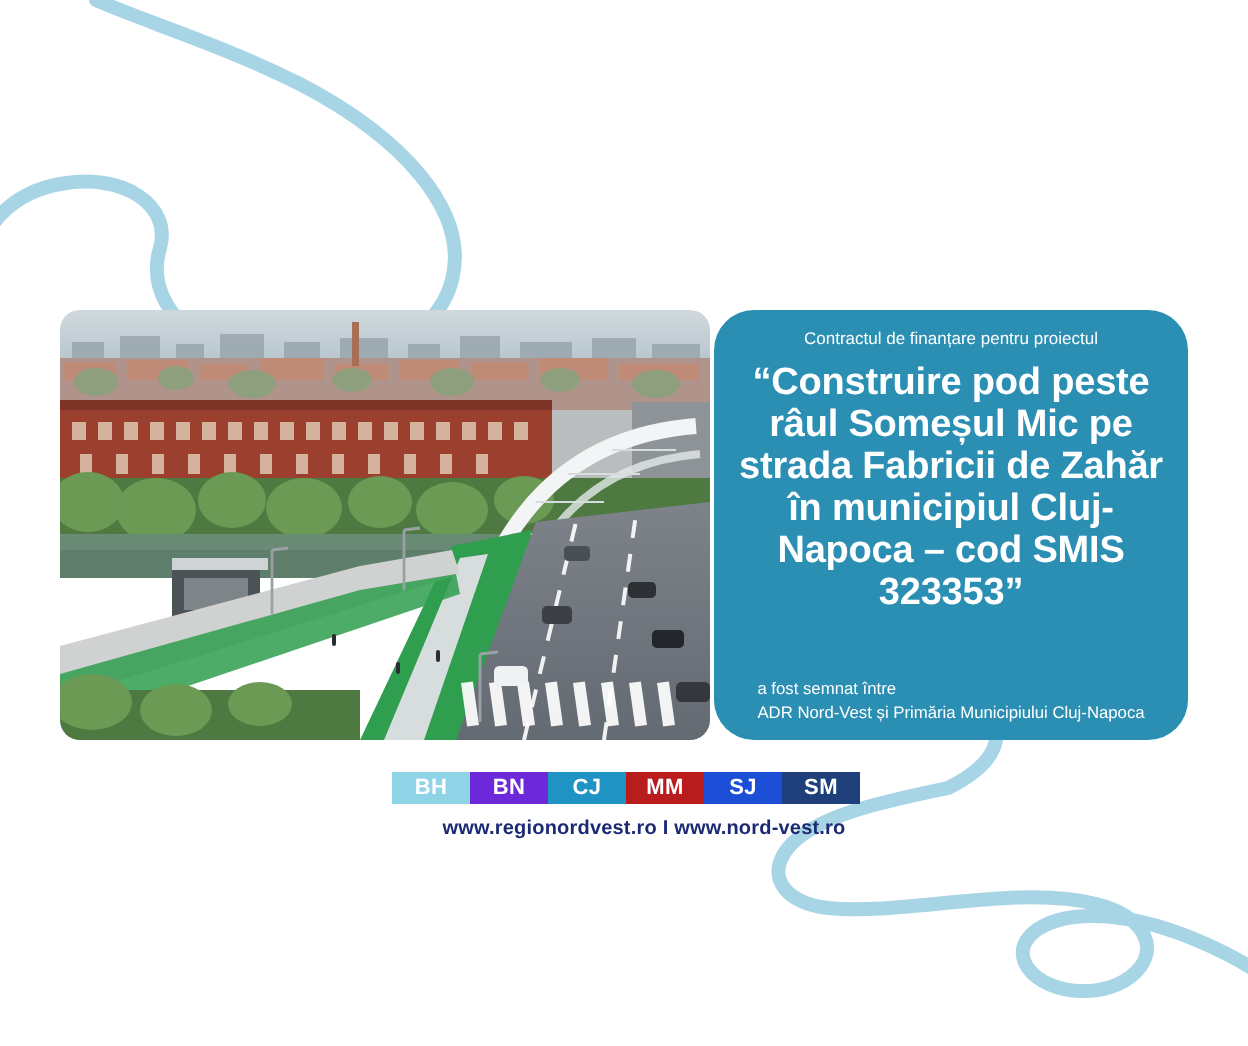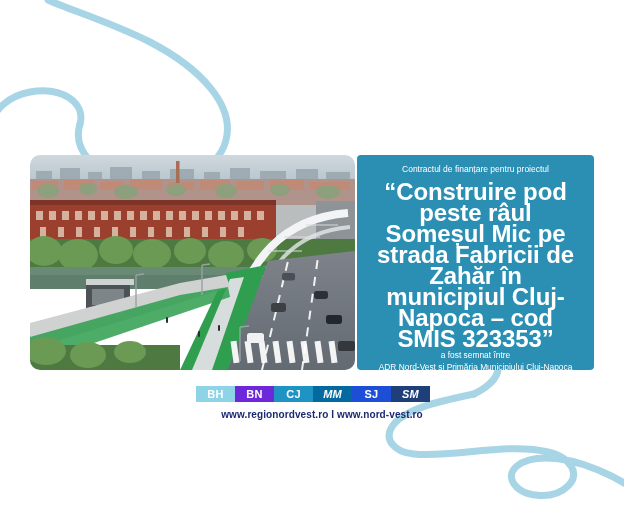--- a/index.html
+++ b/index.html
@@ -121,46 +121,45 @@
     overflow: hidden;
   }
   #photo svg { display: block; width: 325px; height: 215px; }
 
   
   #info-panel {
     position: absolute;
     left: 357px; top: 155px;
     width: 237px; height: 215px;
     background: #2a8fb3;
-    border-radius: 4px;
+    border-radius: 20px;
     padding: 9px 10px 8px 10px;
     display: flex;
     flex-direction: column;
     align-items: center;
   }
   #panel-eyebrow {
     color: #ffffff;
     font-size: 8.5px;
     text-align: center;
     line-height: 11px;
     margin-bottom: 6px;
   }
   #panel-title {
     color: #ffffff;
-    font-size: 24px;
+    font-size: 19px;
     font-weight: bold;
     text-align: center;
     line-height: 21px;
     letter-spacing: -.1px;
   }
   #panel-footer {
     margin-top: auto;
     color: #ffffff;
     font-size: 8.4px;
-    text-align: center;
     line-height: 12px;
   }
 
   
   #counties {
     position: absolute;
     left: 196px; top: 386px;
     display: flex;
     height: 16px;
     border-radius: 8px;
@@ -439,20 +438,20 @@
     <div id="panel-footer">
       <div>a fost semnat între</div>
       <div>ADR Nord-Vest și Primăria Municipiului Cluj-Napoca</div>
     </div>
   </div>
 
   <div id="counties">
       <div class="county" style="background: rgb(142, 212, 230);">BH</div>
       <div class="county" style="background: #6d28d9;">BN</div>
       <div class="county" style="background: rgb(31, 147, 196);">CJ</div>
-      <div class="county" style="background: #0369a1; font-style: italic;">MM</div>
+      <div class="county" style="background: #b91c1c;">MM</div>
       <div class="county" style="background: #1d4ed8;">SJ</div>
-      <div class="county" style="background: rgb(31, 63, 122); font-style: italic;">SM</div>
+      <div class="county" style="background: rgb(31, 63, 122);">SM</div>
     </div>
 
   <div id="urls">www.regionordvest.ro  I  www.nord-vest.ro</div>
 
 </div>
 
 </body></html>

